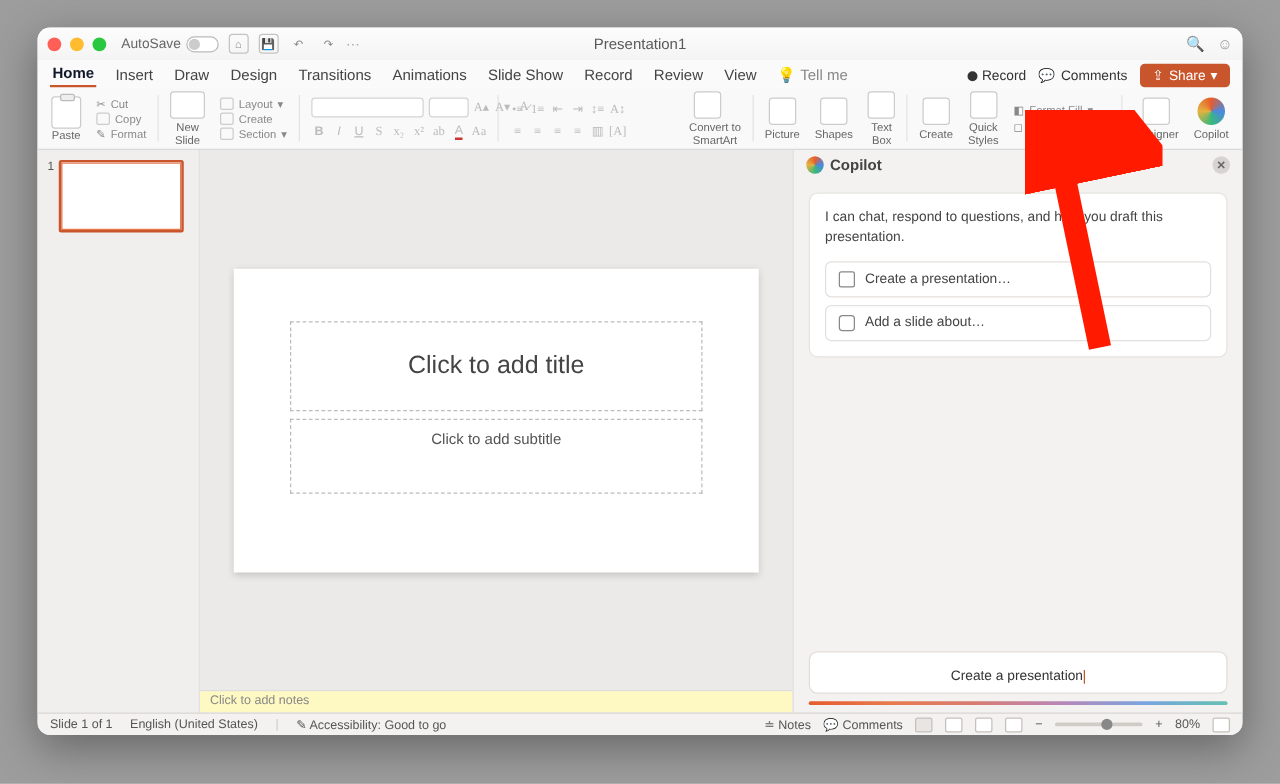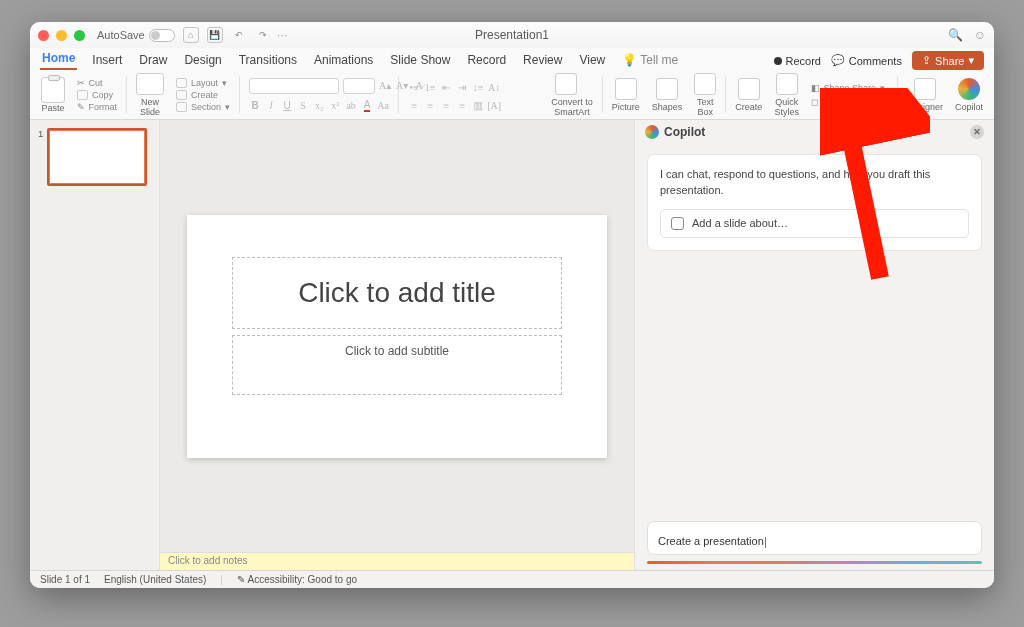--- a/index.html
+++ b/index.html
@@ -12,21 +12,21 @@
   .dot.red{background:#ff5f57;} .dot.yel{background:#febc2e;} .dot.grn{background:#28c840;}
   .as-label{margin-left:12px;color:#666;}
   .switch{width:26px;height:13px;border:1px solid #bbb;border-radius:7px;margin-left:4px;position:relative;background:#fff;}
   .switch::after{content:"";width:9px;height:9px;border-radius:50%;background:#ccc;position:absolute;left:1px;top:1px;}
   .tb-icon{width:16px;height:16px;border:1px solid #c3c3c3;border-radius:3px;margin-left:8px;display:flex;align-items:center;justify-content:center;color:#888;font-size:9px;}
   .tb-title{position:absolute; left:50%; transform:translateX(-50%); font-size:12px; color:#5a5a5a;}
   .tb-right{margin-left:auto;display:flex;gap:10px;align-items:center;color:#999;font-size:12px;}
   
   .menutabs{height:22px;display:flex;align-items:flex-end;padding:0 10px;gap:13px;background:#fafafa;border-bottom:0px;}
   .mtab{font-size:12px;color:#444;padding:3px 2px;cursor:default;}
-  .mtab.active{color:#3b82f6;border-bottom:2px solid #c8552c;font-weight:600;}
+  .mtab.active{color:#0f172a;border-bottom:2px solid #c8552c;font-weight:600;}
   .right-actions{margin-left:auto;display:flex;gap:10px;align-items:center;}
   .rec{font-size:11px;color:#333;display:flex;align-items:center;gap:4px;}
   .rec .bullet{width:8px;height:8px;border-radius:50%;border:2px solid #333;}
   .rec .bullet.fill{background:#333;}
   .comments{font-size:11px;color:#333;display:flex;gap:4px;align-items:center;}
   .share-btn{background:#c8552c;color:#fff;font-size:11px;padding:3px 10px;border-radius:4px;display:flex;align-items:center;gap:4px;}
   
   .ribbon{height:50px;background:#f9f9f9;border-bottom:1px solid #d9d9d9;display:flex;align-items:stretch;padding:2px 6px;gap:2px;color:#888;font-size:9px;}
   .rgrp{display:flex;flex-direction:column;align-items:center;justify-content:center;padding:0 5px;position:relative;}
   .sep{width:1px;background:#e3e3e3;margin:4px 2px;}
@@ -44,35 +44,35 @@
   .para-row{display:flex;gap:3px;margin-top:3px;}
   
   .body{flex:1;display:flex;background:#eceae9;min-height:0;}
   .slidepanel{width:130px;background:#f1efee;padding:8px 8px;border-right:1px solid #e2e0de;}
   .sp-row{display:flex;gap:4px;}
   .sp-num{font-size:9.5px;color:#555;}
   .thumb{width:100px;height:58px;background:#fff;border:2px solid #c8552c;border-radius:2px;box-shadow:0 0 0 1px #e87a50 inset;}
   .canvas-area{flex:1;display:flex;flex-direction:column;min-width:0;}
   .canvas-stage{flex:1;display:flex;align-items:center;justify-content:center;}
   .slide{width:420px;height:243px;background:#fff;box-shadow:0 2px 6px rgba(0,0,0,.18);position:relative;}
-  .title-ph{position:absolute;left:45px;right:45px;top:42px;height:72px;border:1px dashed #bcbcbc;display:flex;align-items:center;justify-content:center;font-size:28px;color:#444;font-weight:300;}
+  .title-ph{position:absolute;left:45px;right:45px;top:42px;height:72px;border:1px dashed #bcbcbc;display:flex;align-items:center;justify-content:center;font-size:20px;color:#444;font-weight:300;}
   .sub-ph{position:absolute;left:45px;right:45px;top:120px;height:60px;border:1px dashed #bcbcbc;display:flex;align-items:flex-start;justify-content:center;padding-top:8px;font-size:12px;color:#555;}
   .notes{height:18px;background:#fef9c3;border-top:1px solid #ddd;font-size:10px;color:#888;padding:2px 8px;}
   
   .copilot{width:360px;background:#f4f2f1;border-left:1px solid #e0ddda;display:flex;flex-direction:column;}
   .cp-head{display:flex;align-items:center;gap:5px;padding:5px 10px;font-size:12px;font-weight:600;color:#444;}
   .cp-logo{width:14px;height:14px;border-radius:50%;background:conic-gradient(#e65c2e,#4a8ae0,#38b87c,#e6b23e,#e65c2e);}
   .cp-close{margin-left:auto;width:14px;height:14px;border-radius:50%;background:#d6d3d0;display:flex;align-items:center;justify-content:center;font-size:9px;color:#666;}
   .cp-body{flex:1;padding:10px 12px;overflow:auto;}
   .card{background:#fff;border:1px solid #e6e3e0;border-radius:7px;padding:12px;font-size:11px;color:#444;}
   .card p{margin-bottom:10px;line-height:1.45;}
   .sugg{display:flex;align-items:center;gap:8px;border:1px solid #e3e0dd;border-radius:5px;padding:7px 10px;margin-top:6px;font-size:11px;color:#444;background:#fff;}
   .sugg-ico{width:13px;height:13px;border:1.4px solid #888;border-radius:2px;background:#fff;position:relative;flex-shrink:0;}
   .cp-input-wrap{padding:0 12px 6px;}
-  .cp-input{background:#fff;border:1px solid #e3ddd8;border-radius:7px;padding:9px 10px 5px;}
+  .cp-input{background:#fff;border:1px solid #e3ddd8;border-radius:7px;padding:9px 10px 5px;text-align:center;}
   .cp-field{border:none;outline:none;width:100%;font-size:11px;color:#333;}
   .cp-meta{display:flex;align-items:center;margin-top:6px;font-size:9px;color:#aaa;}
   .cp-tools{margin-left:auto;display:flex;gap:12px;color:#7a7a7a;font-size:13px;align-items:center;}
   .grad-bar{height:3px;margin:0 12px 0;background:linear-gradient(90deg,#e65c2e,#e87a50,#d77c73,#b986b6,#7aa4e0,#63c1b2);border-radius:2px;}
   
   .status{height:18px;background:#f4f2f1;border-top:1px solid #d8d5d2;display:flex;align-items:center;font-size:10px;color:#555;padding:0 10px;gap:14px;}
   .status .right{margin-left:auto;display:flex;gap:10px;align-items:center;}
   .zoom-track{width:70px;height:3px;background:#cfcbc7;border-radius:2px;position:relative;}
   .zoom-knob{width:9px;height:9px;border-radius:50%;background:#888;position:absolute;top:-3px;left:52%;}
   .vbtn{width:14px;height:12px;border:1px solid #c4c0bc;border-radius:2px;background:#fff;}
@@ -243,21 +243,21 @@
     <div class="rgrp">
         <div class="big-ico" style="width:22px;"></div>
         <div class="lbl">Create</div>
       </div>
     <div class="rgrp">
         <div class="big-ico" style="width:22px;"></div>
         <div class="lbl" style="white-space:pre;">Quick
 Styles</div>
       </div>
     <div class="rgrp" style="align-items:flex-start;gap:4px;">
-      <div class="mini-row"><span>◧</span><span>Shape Share</span> ▾</div>
+      <div class="mini-row"><span>◧</span><span>Format Fill</span> ▾</div>
       <div class="mini-row"><span>◻</span><span>Shape Outline</span> ▾</div>
     </div>
     <div class="sep"></div>
     <div class="rgrp">
         <div class="big-ico" style="width:22px;"></div>
         <div class="lbl">Designer</div>
       </div>
     <div class="rgrp">
         <div class="big-ico" style="width:22px;border:none;background:conic-gradient(#e65c2e,#4a8ae0,#38b87c,#e6b23e,#e65c2e);border-radius:50%;"></div>
         <div class="lbl">Copilot</div>
@@ -285,40 +285,59 @@
     <div class="copilot">
       <div class="cp-head">
         <div class="cp-logo"></div>
         <span>Copilot</span>
         <div class="cp-close">✕</div>
       </div>
       <div class="cp-body">
         <div class="card">
           <p>I can chat, respond to questions, and help you draft this presentation.</p>
           <div class="sugg">
+            <div class="sugg-ico"></div>
+            <span>Create a presentation…</span>
+          </div>
+          <div class="sugg">
             <div class="sugg-ico" style="border-radius:3px;"></div>
             <span>Add a slide about…</span>
           </div>
         </div>
       </div>
       <div class="cp-input-wrap">
         <div class="cp-input">
           <span class="cp-field"><span>Create a presentation</span><span class="cp-caret"></span></span>
         </div>
       </div>
       <div class="grad-bar"></div>
       <div style="height:6px;"></div>
     </div>
   </div>
 
   <div class="status">
     <span>Slide 1 of 1</span>
     <span>English (United States)</span>
     <span style="color:#ccc;">|</span>
     <span>✎ <span>Accessibility: Good to go</span></span>
+    <div class="right">
+      <span>≐ <span>Notes</span></span>
+      <span>💬 <span>Comments</span></span>
+      <div class="vbtn" style="background:#e8e5e2;"></div>
+      <div class="vbtn"></div>
+      <div class="vbtn"></div>
+      <div class="vbtn"></div>
+      <span>−</span>
+      <div class="zoom-track">
+          <div class="zoom-knob"></div>
+        </div>
+      <span>+</span>
+      <span>80%</span>
+      <div class="vbtn"></div>
+    </div>
   </div>
 </div>
 
 <svg class="arrow" width="110" height="210">
   <defs>
       <marker id="ah" markerWidth="10" markerHeight="10" refX="3" refY="5" orient="auto">
         <path d="M0 0 L10 5 L0 10 Z" fill="#ff1a00"></path>
       </marker>
     </defs>
   <line x1="60" y1="190" x2="22" y2="8" stroke="#ff1a00" stroke-width="18" marker-end="url(#ah)"></line>

